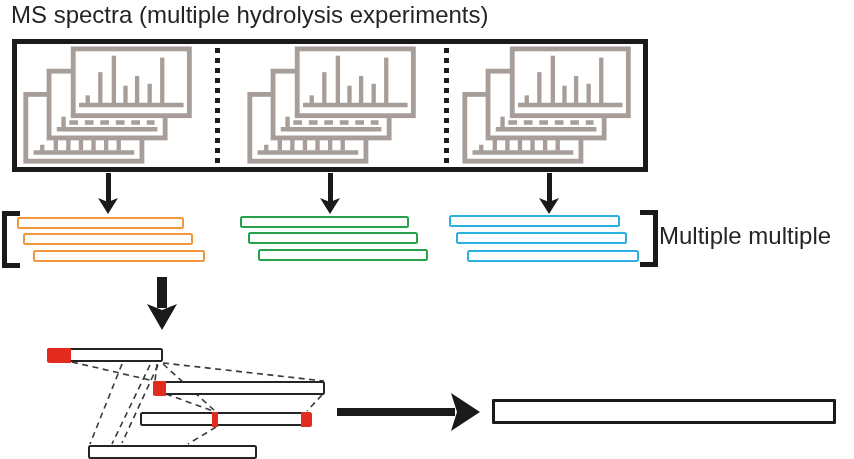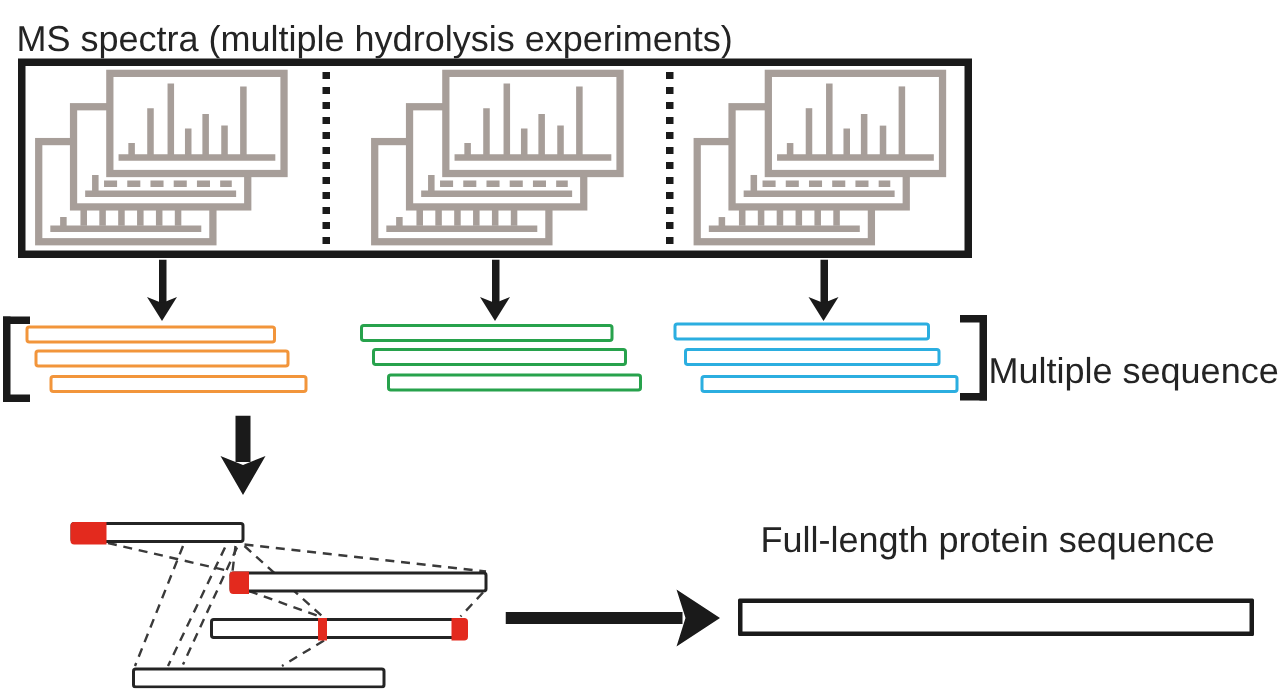--- a/index.html
+++ b/index.html
@@ -1,20 +1,20 @@
 <!DOCTYPE html>
 <html style="--orange: #F2953B; --green: #27A24C; --cyan: #2BAEE0; --red: #E32A1E; --spectra_gray: #A79E99; --ink: #1A1A1A;"><head>
 <meta charset="utf-8">
 <style>
   html,body { margin:0; padding:0; background:#fff; }
   .stage {
     position:relative; width:854px; height:459px; background:#fff;
     font-family:"Liberation Sans", sans-serif; color:#242424; overflow:hidden;
   }
-  .label { position:absolute; font-size:24px; white-space:nowrap; color:#242424;margin-top:12px; }
+  .label { position:absolute; font-size:24px; white-space:nowrap; color:#242424; }
 
   
   .ms-box {
     position:absolute; left:12px; top:39px; width:626px; height:123px;
     border:5px solid var(--ink); background:#fff;
   }
   .spectra-group { position:absolute; top:2px; width:178px; height:120px; }
   .g1 { left:4px; } .g2 { left:228px; } .g3 { left:443px; }
   .dotsep {
     position:absolute; top:4px; width:5px; height:115px;
@@ -148,21 +148,21 @@
   <div class="contig orange o1"></div>
   <div class="contig orange o2"></div>
   <div class="contig orange o3"></div>
   <div class="contig green gr1"></div>
   <div class="contig green gr2"></div>
   <div class="contig green gr3"></div>
   <div class="contig cyan c1"></div>
   <div class="contig cyan c2"></div>
   <div class="contig cyan c3"></div>
 
-  <div class="label t-multi">Multiple sequence</div>
+  <div class="label t-multi">Multiple multiple</div>
 
   <svg class="scaffold-arrow" viewBox="0 0 32 54">
     <rect class="arrow-fill" x="11" y="0" width="10" height="31"></rect>
     <polygon class="arrow-fill" points="1,27 16,33 31,27 16,53"></polygon>
   </svg>
 
   <svg class="dash-overlay" viewBox="0 0 430 119">
     <line class="dash-line" x1="72" y1="22" x2="154" y2="41"></line>
     <line class="dash-line" x1="157" y1="24" x2="155" y2="41"></line>
     <line class="dash-line" x1="122" y1="24" x2="90" y2="104"></line>
@@ -184,16 +184,15 @@
   <div class="sbar orange s3">
     <div class="redfill rf-s3m"></div>
     <div class="redfill rf-s3e"></div>
   </div>
   <div class="sbar cyan s4"></div>
 
   <svg class="big-arrow" viewBox="0 0 144 40">
     <rect class="arrow-fill" x="0" y="16" width="118" height="8"></rect>
     <polygon class="arrow-fill" points="114,1 143,20 114,39 120,20"></polygon>
   </svg>
-  <div class="label t-full">Full-length protein sequence</div>
   <div class="final-rect"></div>
 
 </div>
 
 </body></html>

